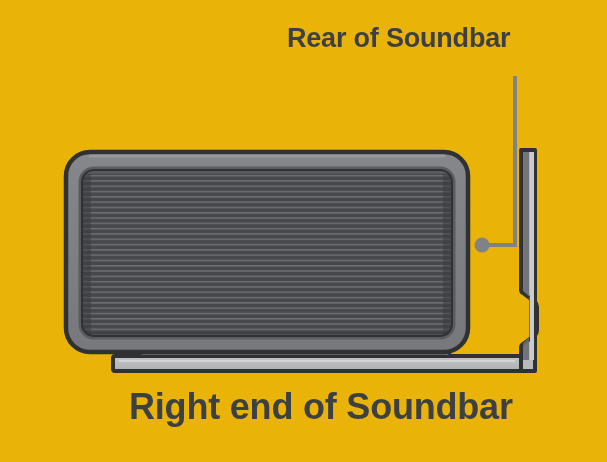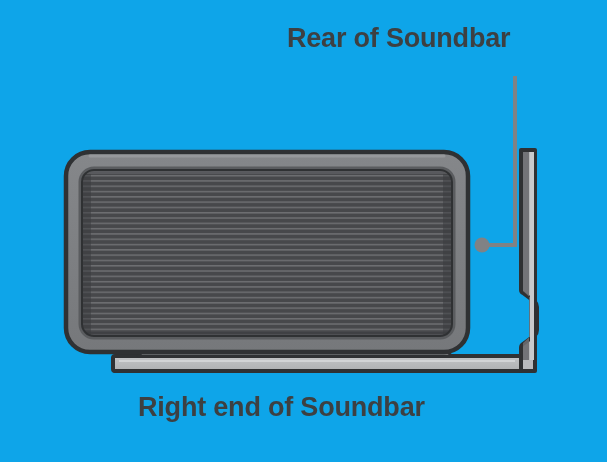--- a/index.html
+++ b/index.html
@@ -7,21 +7,21 @@
     padding: 0;
     background: #ffffff;
   }
   body {
     font-family: "Liberation Sans", sans-serif;
   }
   #page {
     position: relative;
     width: 607px;
     height: 462px;
-    background: #0ea5e9;
+    background: #eab308;
     overflow: hidden;
   }
   #diagram-svg {
     position: absolute;
     left: 0;
     top: 0;
     width: 607px;
     height: 462px;
   }
   .callout-label {
@@ -32,23 +32,23 @@
     white-space: nowrap;
     letter-spacing: -0.2px;
   }
   #rear-label {
     left: 287px;
     top: 22px;
     font-size: 27px;
     line-height: 32px;
   }
   #right-end-label {
-    left: 138px;
+    left: 129px;
     top: 391px;
-    font-size: 27px;
+    font-size: 36px;
     line-height: 32px;
   }
 </style>
 </head>
 <body>
 
 <div id="page">
 
   <svg id="diagram-svg" viewBox="0 0 607 462">
     <defs>

